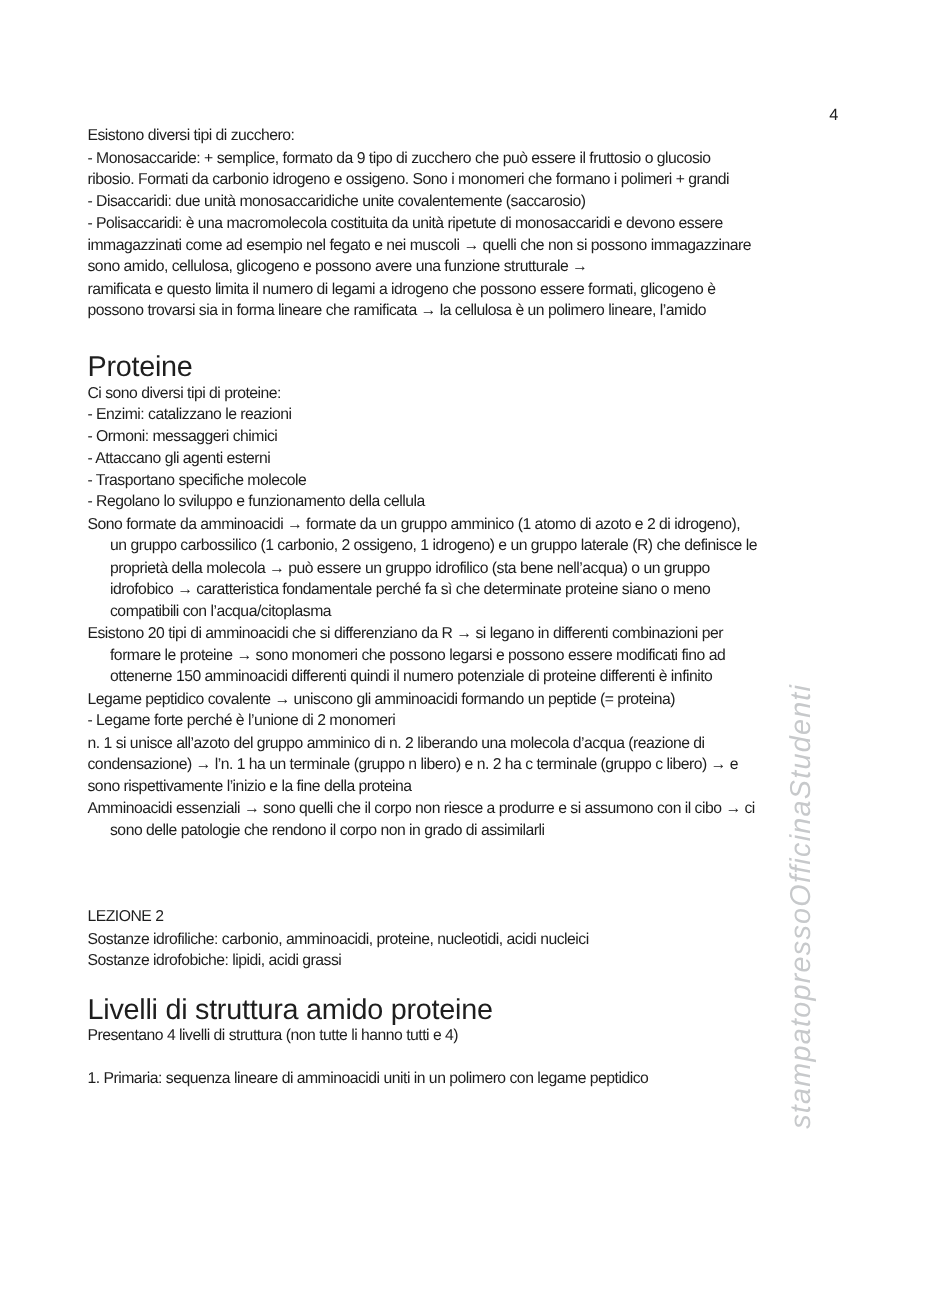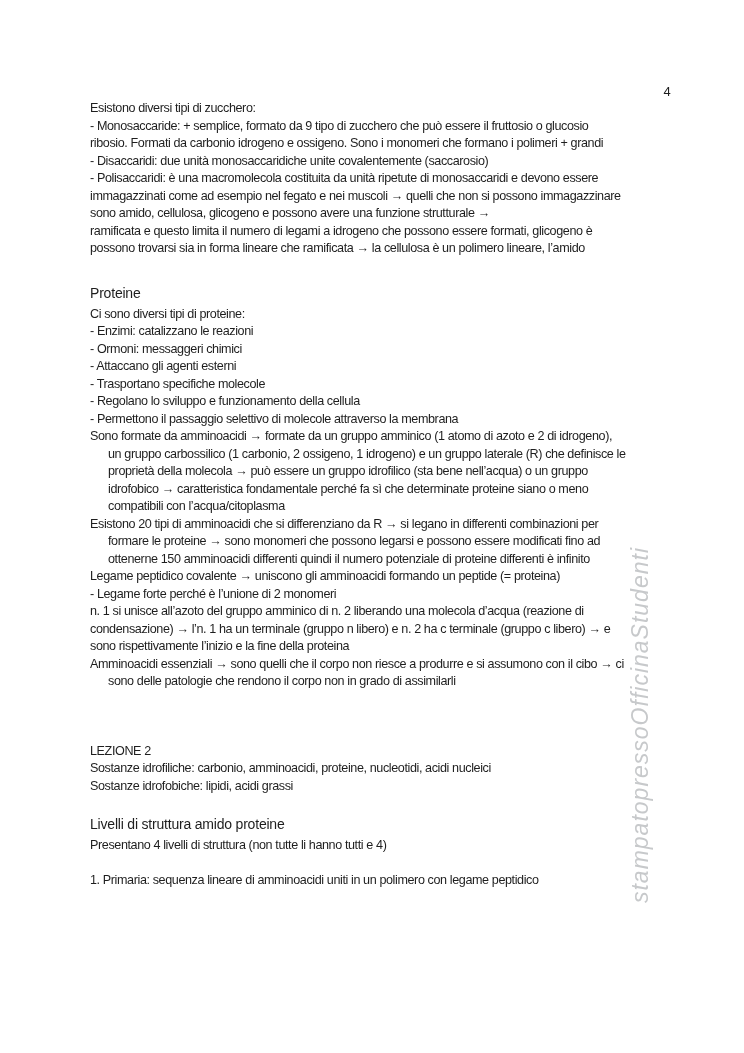--- a/index.html
+++ b/index.html
@@ -37,31 +37,30 @@
     text-align: center;
     white-space: nowrap;
     z-index: 0;
   }
   .content {
     position: absolute;
     top: 100px;
     left: 70px;
     width: 600px;
     z-index: 1;
-    margin-left: 20px;
   }
   .line {
     font-size: 12.6px;
     line-height: 17.5px;
     letter-spacing: -0.4px;
     white-space: nowrap;
   }
   .line.indent { padding-left: 18px; }
   .line.heading {
-    font-size: 14px;
+    font-size: 23px;
     line-height: 26px;
     letter-spacing: -0.2px;
     white-space: nowrap;
   }
   .gap { width: 100%; }
 </style>
 </head>
 <body>
 
 <div class="page" style="color: rgb(30, 30, 30); background: rgb(255, 255, 255);">
@@ -80,21 +79,20 @@
       <div class="line body">ramificata e questo limita il numero di legami a idrogeno che possono essere formati, glicogeno è</div>
       <div class="line body">possono trovarsi sia in forma lineare che ramificata → la cellulosa è un polimero lineare, l’amido</div>
       <div class="gap" style="height: 22px;"></div>
       <div class="line heading">Proteine</div>
       <div class="line body">Ci sono diversi tipi di proteine:</div>
       <div class="line body">- Enzimi: catalizzano le reazioni</div>
       <div class="line body">- Ormoni: messaggeri chimici</div>
       <div class="line body">- Attaccano gli agenti esterni</div>
       <div class="line body">- Trasportano specifiche molecole</div>
       <div class="line body">- Regolano lo sviluppo e funzionamento della cellula</div>
-      <div class="line body">- Permettono il passaggio selettivo di molecole attraverso la membrana</div>
       <div class="line body">Sono formate da amminoacidi → formate da un gruppo amminico (1 atomo di azoto e 2 di idrogeno),</div>
       <div class="line indent">un gruppo carbossilico (1 carbonio, 2 ossigeno, 1 idrogeno) e un gruppo laterale (R) che definisce le</div>
       <div class="line indent">proprietà della molecola  → può essere un gruppo idrofilico (sta bene nell’acqua) o un gruppo</div>
       <div class="line indent">idrofobico → caratteristica fondamentale perché fa sì che determinate proteine siano o meno</div>
       <div class="line indent">compatibili con l’acqua/citoplasma</div>
       <div class="line body">Esistono 20 tipi di amminoacidi che si differenziano da R → si legano in differenti combinazioni per</div>
       <div class="line indent">formare le proteine → sono monomeri che possono legarsi e possono essere modificati fino ad</div>
       <div class="line indent">ottenerne 150 amminoacidi differenti quindi il numero potenziale di proteine differenti è infinito</div>
       <div class="line body">Legame peptidico covalente → uniscono gli amminoacidi formando un peptide (= proteina)</div>
       <div class="line body">- Legame forte perché è l’unione di 2 monomeri</div>

